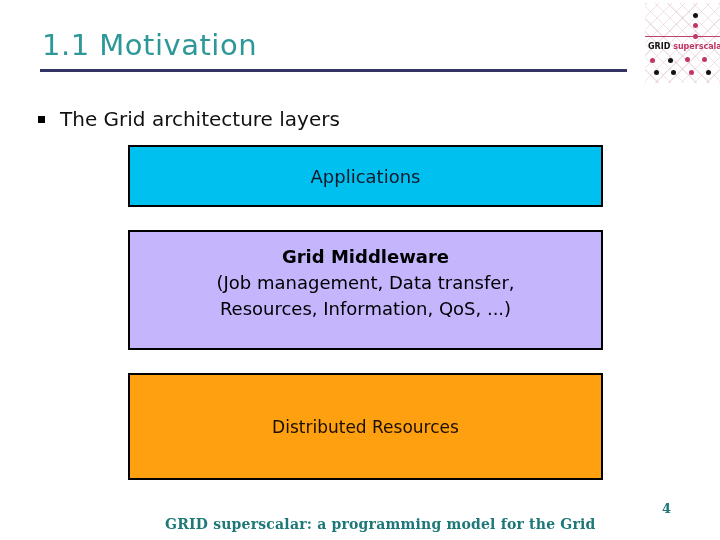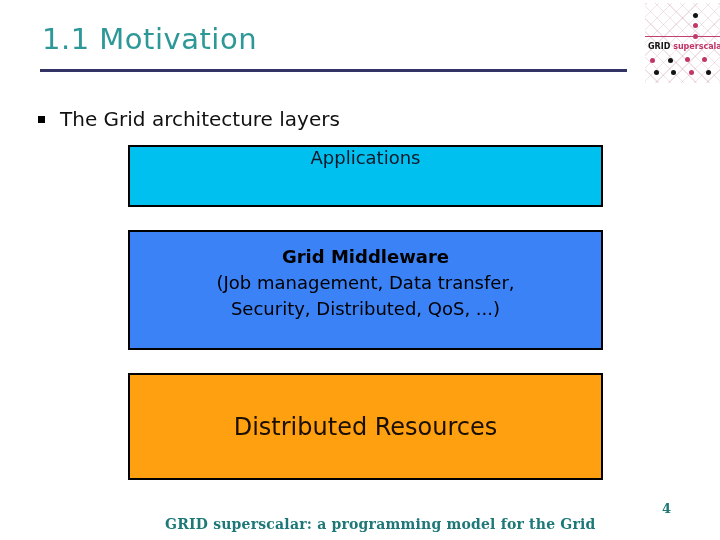--- a/index.html
+++ b/index.html
@@ -13,21 +13,21 @@
     height: 540px;
     background: #ffffff;
     font-family: "DejaVu Sans", sans-serif;
     overflow: hidden;
   }
 
   
   .page-title {
     position: absolute;
     left: 42px;
-    top: 22px;
+    top: 28px;
     font-size: 29px;
     color: #2E9898;
     letter-spacing: 0.5px;
   }
   .title-rule {
     position: absolute;
     left: 40px;
     top: 69px;
     width: 587px;
     height: 3px;
@@ -103,49 +103,49 @@
     width: 475px;
     box-sizing: border-box;
     border: 2px solid #000000;
     text-align: center;
   }
   .box-applications {
     top: 145px;
     height: 62px;
     background: #00C0EF;
     display: flex;
-    align-items: flex-start;
+    align-items: center;
     justify-content: center;
     font-size: 18px;
     color: #101828;
   }
   .box-middleware {
     top: 230px;
     height: 120px;
-    background: #3b82f6;
+    background: #c4b5fd;
     color: #000000;
     padding-top: 12px;
   }
   .box-middleware .mw-title {
     font-weight: bold;
     font-size: 18px;
     line-height: 26px;
   }
   .box-middleware .mw-line {
     font-size: 18px;
     line-height: 26px;
   }
   .box-resources {
     top: 373px;
     height: 107px;
     background: #FFA010;
     display: flex;
     align-items: center;
     justify-content: center;
-    font-size: 24px;
+    font-size: 17px;
     color: #1a0f00;
   }
 
   
   .footer-text {
     position: absolute;
     left: 165px;
     top: 500px;
     font-family: "DejaVu Serif", serif;
     font-weight: bold;
@@ -196,21 +196,21 @@
     <div class="bullet-text">The Grid architecture layers</div>
   </div>
 
   <div class="layer-box box-applications">
     <span>Applications</span>
   </div>
 
   <div class="layer-box box-middleware">
     <div class="mw-title">Grid Middleware</div>
     <div class="mw-line">(Job management, Data transfer,</div>
-    <div class="mw-line">Security, Distributed, QoS, ...)</div>
+    <div class="mw-line">Resources, Information, QoS, ...)</div>
   </div>
 
   <div class="layer-box box-resources">
     <span>Distributed Resources</span>
   </div>
 
   <div class="footer-text">GRID superscalar: a programming model for the Grid</div>
   <div class="page-number">4</div>
 
 </div>

